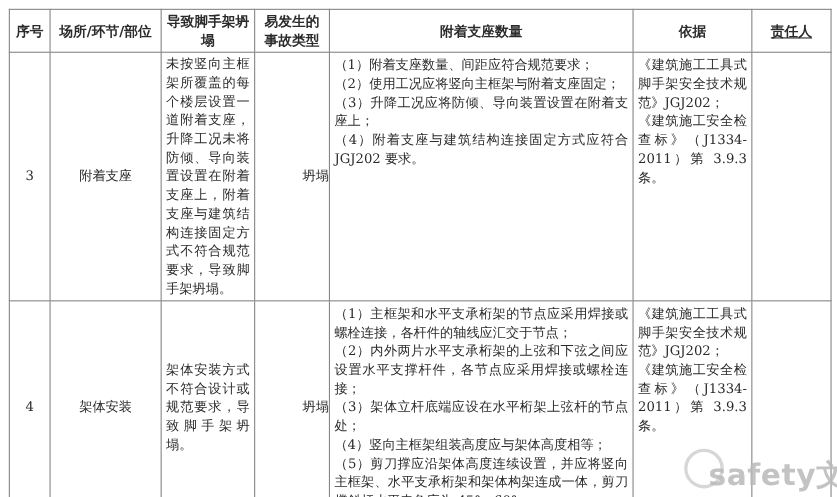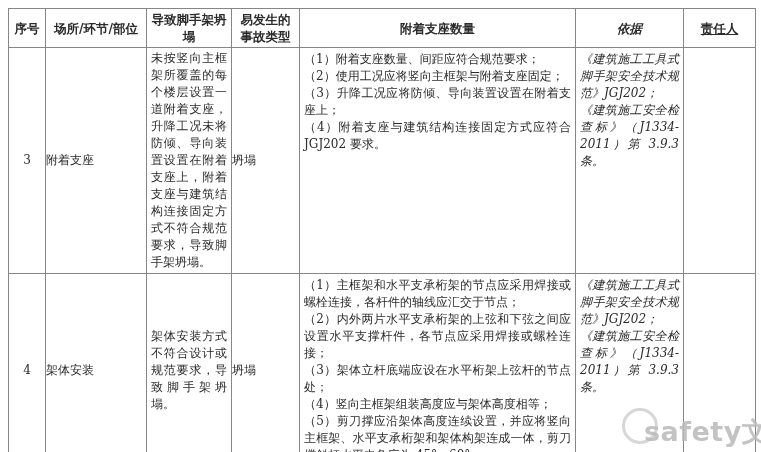--- a/index.html
+++ b/index.html
@@ -28,25 +28,25 @@
     overflow: hidden;
   }
   .doc-table th {
     font-weight: bold;
     text-align: center;
     vertical-align: middle;
     padding: 2px 3px;
     font-size: 12.5px;
   }
   .c-no     { width: 37px;  text-align: center; vertical-align: middle; }
-  .c-loc    { width: 101px; vertical-align: middle; }
+  .c-loc    { width: 101px; text-align: center; vertical-align: middle; }
   .c-haz    { width: 85px;  text-align: justify; vertical-align: middle; padding: 2px 4px; }
-  .c-type   { width: 68px;  text-align: left; vertical-align: middle; }
+  .c-type   { width: 68px;  text-align: right; vertical-align: middle; }
   .c-meas   { width: 276px; text-align: left; vertical-align: top; padding: 3px 4px; font-size: 12px; white-space: pre-line; text-align: justify; }
-  .c-basis  { width: 108px; text-align: left; vertical-align: top; padding: 3px 4px; white-space: pre-line; text-align: justify; font-style: italic; }
+  .c-basis  { width: 108px; text-align: left; vertical-align: top; padding: 3px 4px; white-space: pre-line; text-align: justify; }
   .c-resp   { width: 72px; text-decoration: underline; }
   tr.hdr    { height: 32px; }
   tr.row-3  { height: 222px; }
   tr.row-4  { height: 150px; }
   .watermark {
     position: absolute;
     left: 620px;
     top: 406px;
     width: 145px;
     height: 46px;

